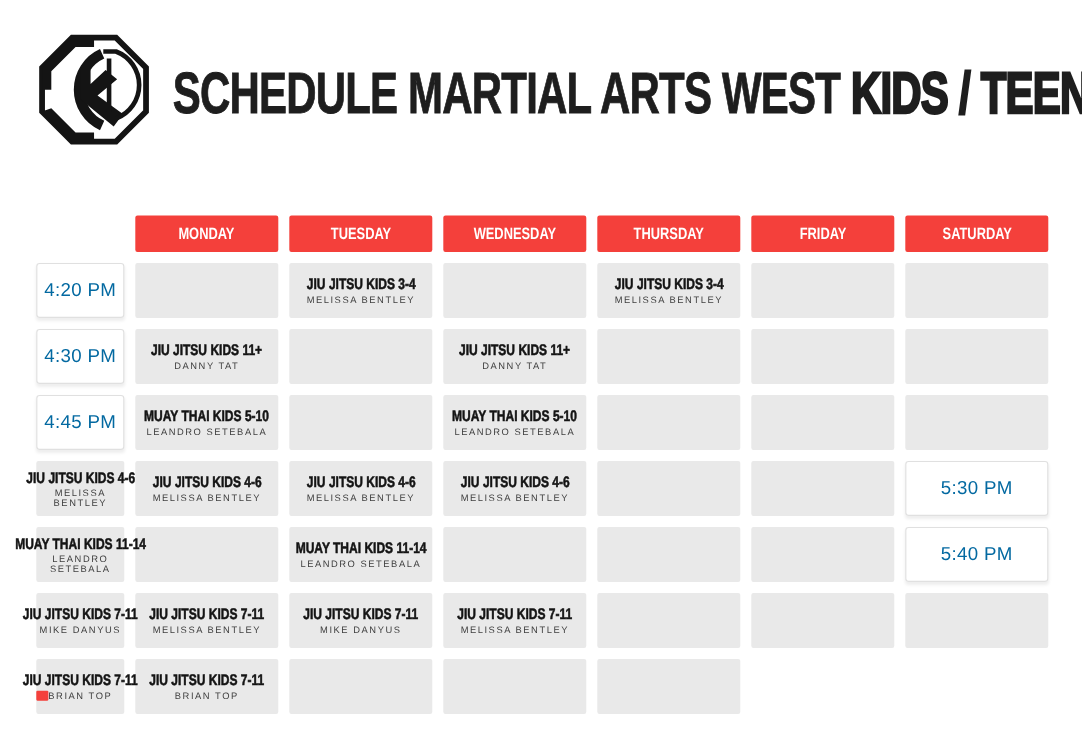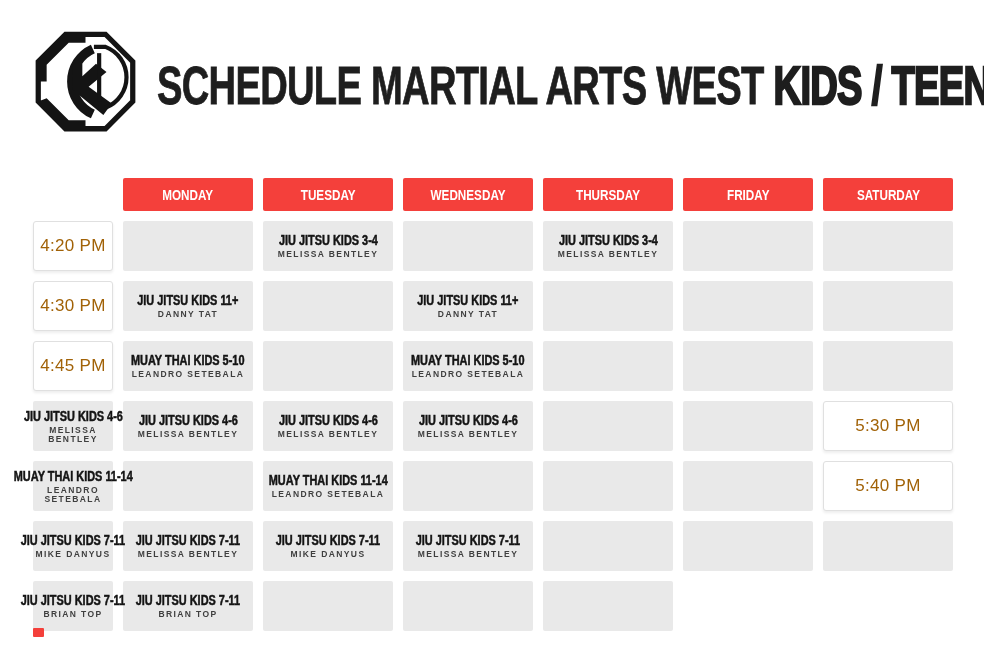--- a/index.html
+++ b/index.html
@@ -21,53 +21,53 @@
   .title-cond {
     display:inline-block; white-space:nowrap;
     transform:scaleX(0.72); transform-origin:left center;
     font-size:53px; font-weight:bold; letter-spacing:-1px;
     -webkit-text-stroke:0.8px #1e1e1e;
   }
   .title-cond strong { font-weight:bold; -webkit-text-stroke:2.4px #1e1e1e; }
 
   
   .grid {
-    position:absolute; left:33px; top:178px;
+    position:absolute; left:33px; top:196px;
     display:grid;
     grid-template-columns:80px repeat(6,130px);
     grid-template-rows:33px repeat(7,50px);
     gap:10px;
   }
   .corner { background:transparent; }
   .day-header {
     background:var(--accent,#F4403B); border-radius:2px;
     display:flex; align-items:center; justify-content:center;
     color:#ffffff; font-size:15px; font-weight:bold;
   }
   .cond {
     display:inline-block; white-space:nowrap;
     transform:scaleX(0.78); transform-origin:center;
   }
   .time-cell {
     background:#ffffff; border:1px solid #e0e0e0; border-radius:3px;
     box-shadow:0 2px 3px rgba(0,0,0,0.07);
     display:flex; align-items:center; justify-content:center;
-    font-size:17px; font-weight:500; color:#a16207; letter-spacing:0.3px;
+    font-size:17px; font-weight:500; color:#0369a1; letter-spacing:0.3px;
   }
   .cell { background:var(--cellbg,#E9E9E9); border-radius:2px; }
   .cell.filled {
     display:flex; flex-direction:column; align-items:center; justify-content:center;
     gap:3px; text-align:center;
   }
   .cname {
     font-size:14px; font-weight:bold; color:#141414;
     -webkit-text-stroke:0.5px #141414; line-height:1;
   }
   .instructor {
-    font-size:8.5px; font-weight:700; letter-spacing:1.4px;
+    font-size:8.5px; font-weight:400; letter-spacing:1.4px;
     color:#3f3f3f; line-height:1;
   }
   .red-crop {
     position:absolute; left:33px; top:628px; width:11px; height:9px;
     background:var(--accent,#F4403B); border-radius:1px;
   }
 </style>
 </head>
 <body style="--accent: #F4403B; --cellbg: #E9E9E9;">
 

